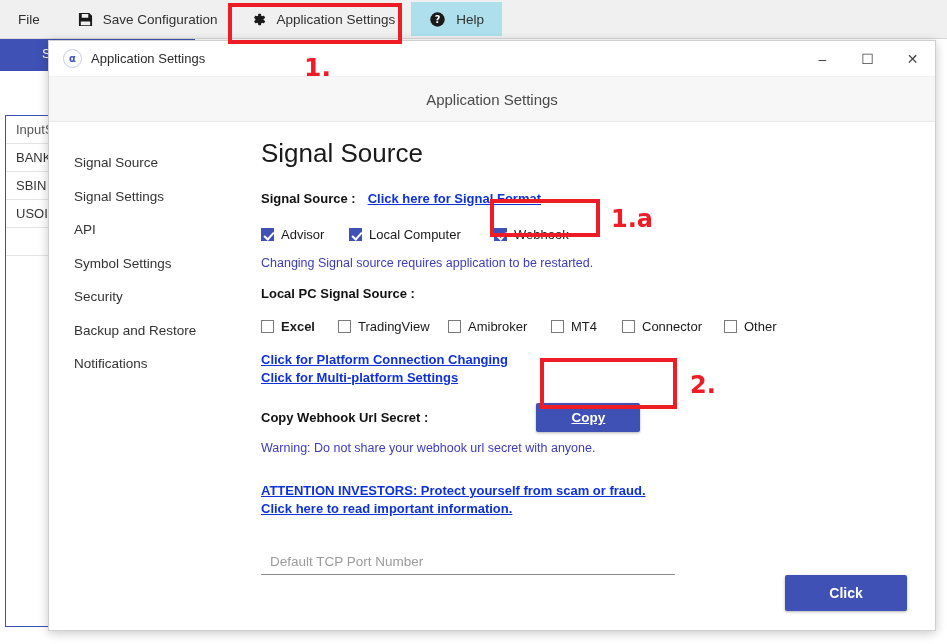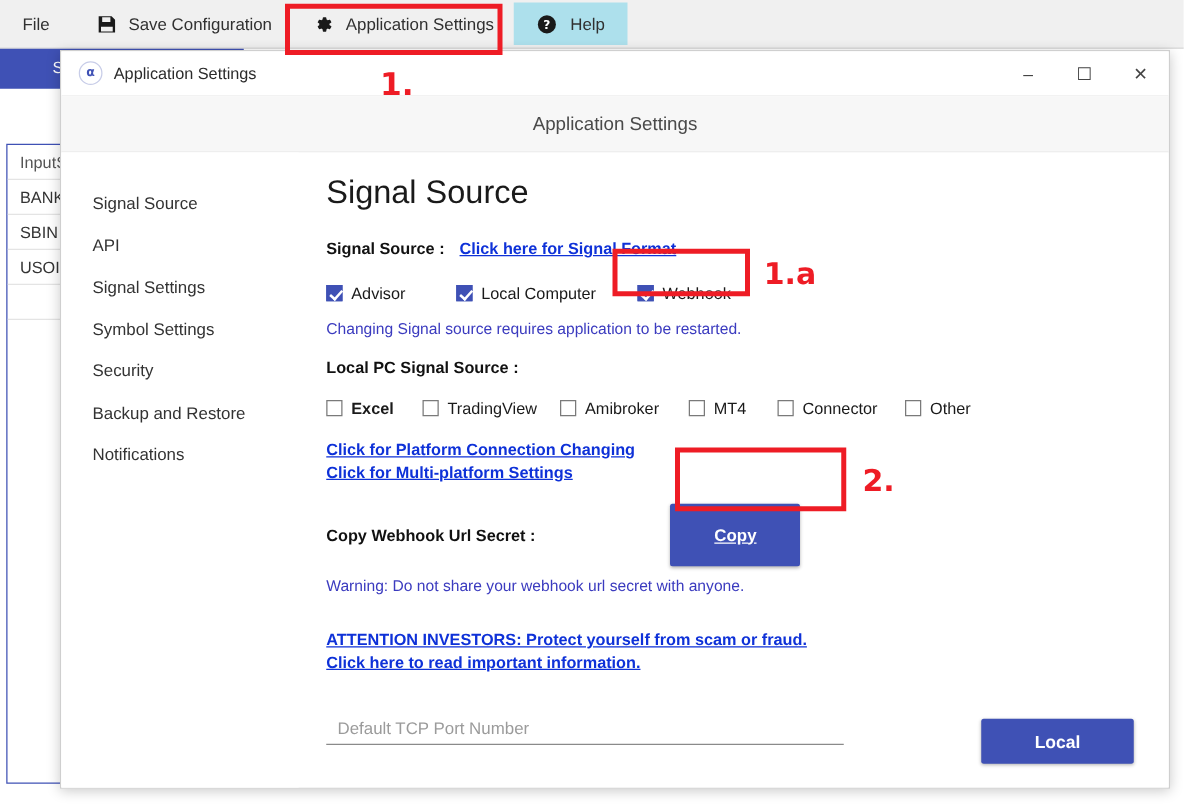--- a/index.html
+++ b/index.html
@@ -247,21 +247,21 @@
     background: #3f51b5;
     color: #ffffff;
     border: none;
     border-radius: 2px;
     font-size: 13.5px;
     font-weight: bold;
     font-family: "Liberation Sans", sans-serif;
     cursor: pointer;
     box-shadow: 0 1px 3px rgba(0,0,0,0.3);
   }
-  #copy-btn { width: 104px; height: 50px; text-decoration: underline; }
+  #copy-btn { width: 104px; height: 29px; text-decoration: underline; }
   #save-btn  { width: 122px; height: 36px; font-size: 14px; }
 
   
   #tcp-input {
     width: 405px;
     border: none;
     border-bottom: 1px solid #8a8a8a;
     font-size: 13.5px;
     font-family: "Liberation Sans", sans-serif;
     color: #333;
@@ -351,39 +351,39 @@
   </div>
 
   <div id="dlg-subheader">
     <span>Application Settings</span>
   </div>
 
   <div id="dlg-body">
 
     <div id="dlg-nav">
       <div class="nav-item"><span>Signal Source</span></div>
+      <div class="nav-item"><span>Signal Settings</span></div>
       <div class="nav-item"><span>API</span></div>
-      <div class="nav-item"><span>Signal Settings</span></div>
       <div class="nav-item"><span>Symbol Settings</span></div>
       <div class="nav-item"><span>Security</span></div>
       <div class="nav-item"><span>Backup and Restore</span></div>
       <div class="nav-item"><span>Notifications</span></div>
     </div>
 
     <div id="dlg-content">
 
       <h1 id="page-title">Signal Source</h1>
 
       <div class="row-line" style="margin-top:22px;">
         <span class="lbl-bold">Signal Source :</span>
         <span class="lnk" style="margin-left:12px;">Click here for Signal Format</span>
       </div>
 
       <div class="cbrow" style="margin-top:21px;">
-        <span class="cbox checked" style="width:104px;">
+        <span class="cbox checked" style="width:88px;">
           <span class="box"></span>
           <span class="cbl">Advisor</span>
         </span>
         <span class="cbox checked" style="width:136px;">
           <span class="box"></span>
           <span class="cbl">Local Computer</span>
         </span>
         <span class="cbox checked" style="margin-left:9px;">
           <span class="box"></span>
           <span class="cbl">Webhook</span>
@@ -436,21 +436,21 @@
       <div style="margin-top:28px;">
         <div class="lnk">ATTENTION INVESTORS: Protect yourself from scam or fraud.</div>
         <div class="lnk" style="margin-top:3px;">Click here to read important information.</div>
       </div>
 
       <div style="margin-top:35px;">
         <input id="tcp-input" type="text" placeholder="Default TCP Port Number" style="">
       </div>
 
       <div style="position:absolute; right:28px; bottom:22px;">
-        <button id="save-btn" class="btn-primary">Local</button>
+        <button id="save-btn" class="btn-primary">Click</button>
       </div>
 
     </div>
   </div>
 </div>
 
 <div class="redbox" style="left:228px; top:3px; width:174px; height:41px;"></div>
 <div class="redlabel" style="left:304px; top:55px; font-size:25px;">1.</div>
 
 <div class="redbox" style="left:490px; top:199px; width:110px; height:38px;"></div>

